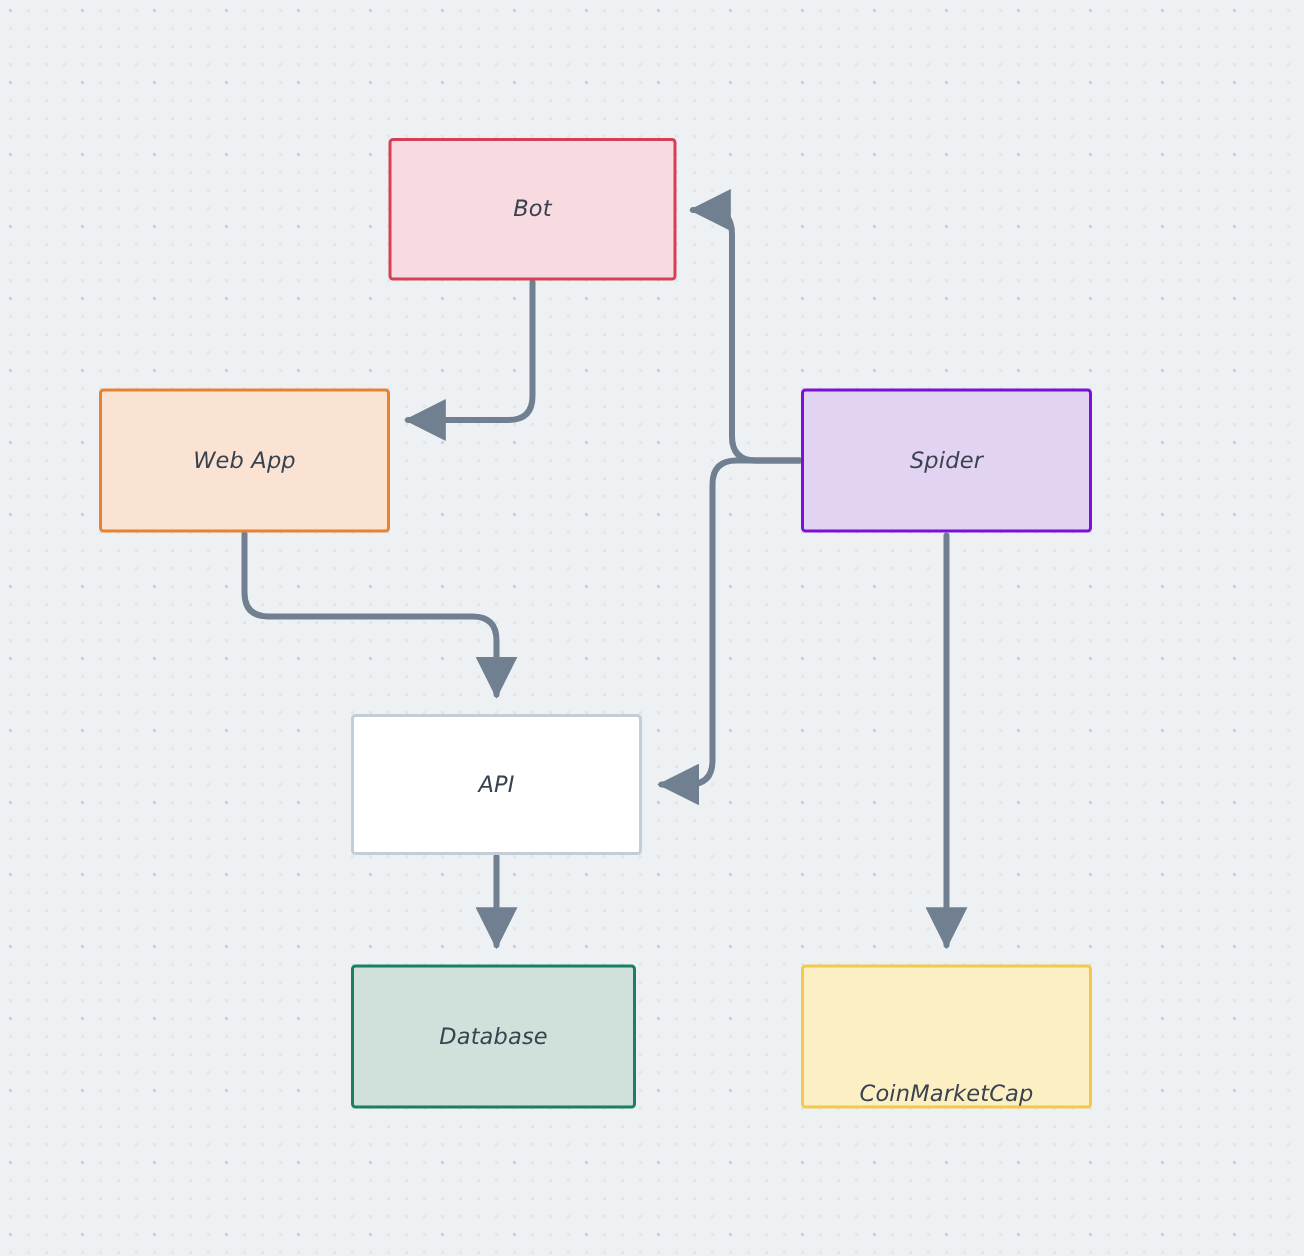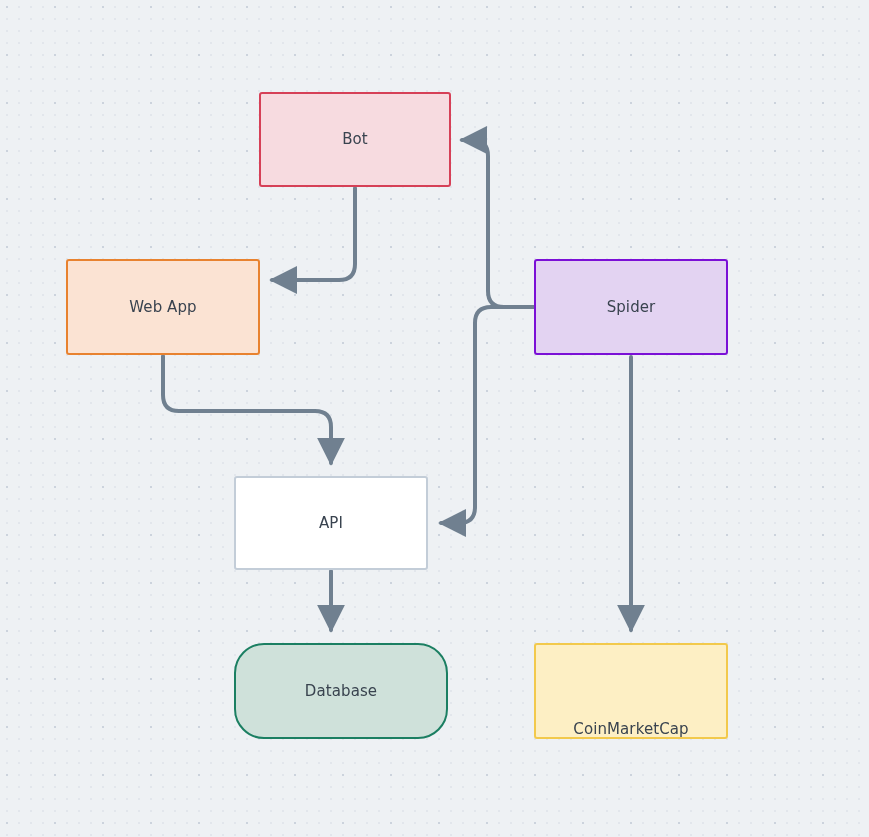--- a/index.html
+++ b/index.html
@@ -38,20 +38,21 @@
     border-style: solid;
     border-width: 2px;
     font-size: 15px;
     letter-spacing: 0.1px;
     color: #39434f;
     z-index: 2;
   }
   .node-label {
     line-height: 1;
     white-space: nowrap;
+    font-style: italic;
   }
 </style>
 </head>
 <body>
 
 <div id="canvas">
 
   <svg id="edge-layer" viewBox="0 0 869 837" width="869" height="837">
     <defs>
       <marker id="arrow" viewBox="0 0 10 10" refX="9" refY="5" markerWidth="7" markerHeight="7" orient="auto-start-reverse">
@@ -84,21 +85,21 @@
   </div>
 
   <div class="node" style="left:534px; top:259px; width:194px; height:96px; background:#e3d3f2; border-color:#7b10d6;">
     <span class="node-label">Spider</span>
   </div>
 
   <div class="node" style="left:234px; top:476px; width:194px; height:94px; background:#ffffff; border-color:#c3cdd8;">
     <span class="node-label">API</span>
   </div>
 
-  <div class="node" style="left:234px; top:643px; width:214px; height:96px; background:#cfe1da; border-color:#1b7f62;border-radius:30px;">
+  <div class="node" style="left:234px; top:643px; width:190px; height:96px; background:#cfe1da; border-color:#1b7f62;">
     <span class="node-label">Database</span>
   </div>
 
   <div class="node" style="left:534px; top:643px; width:194px; height:96px; background:#fdefc4; border-color:#f2c94c;align-items:flex-end;">
     <span class="node-label">CoinMarketCap</span>
   </div>
 
 </div>
 
 </body></html>

